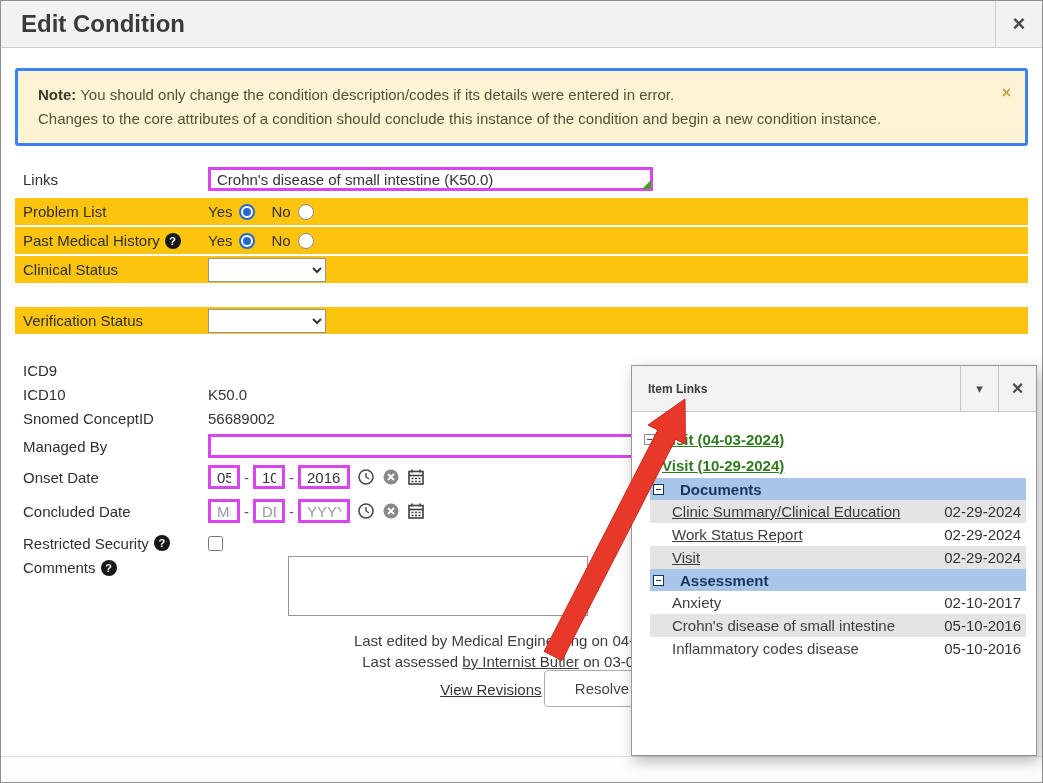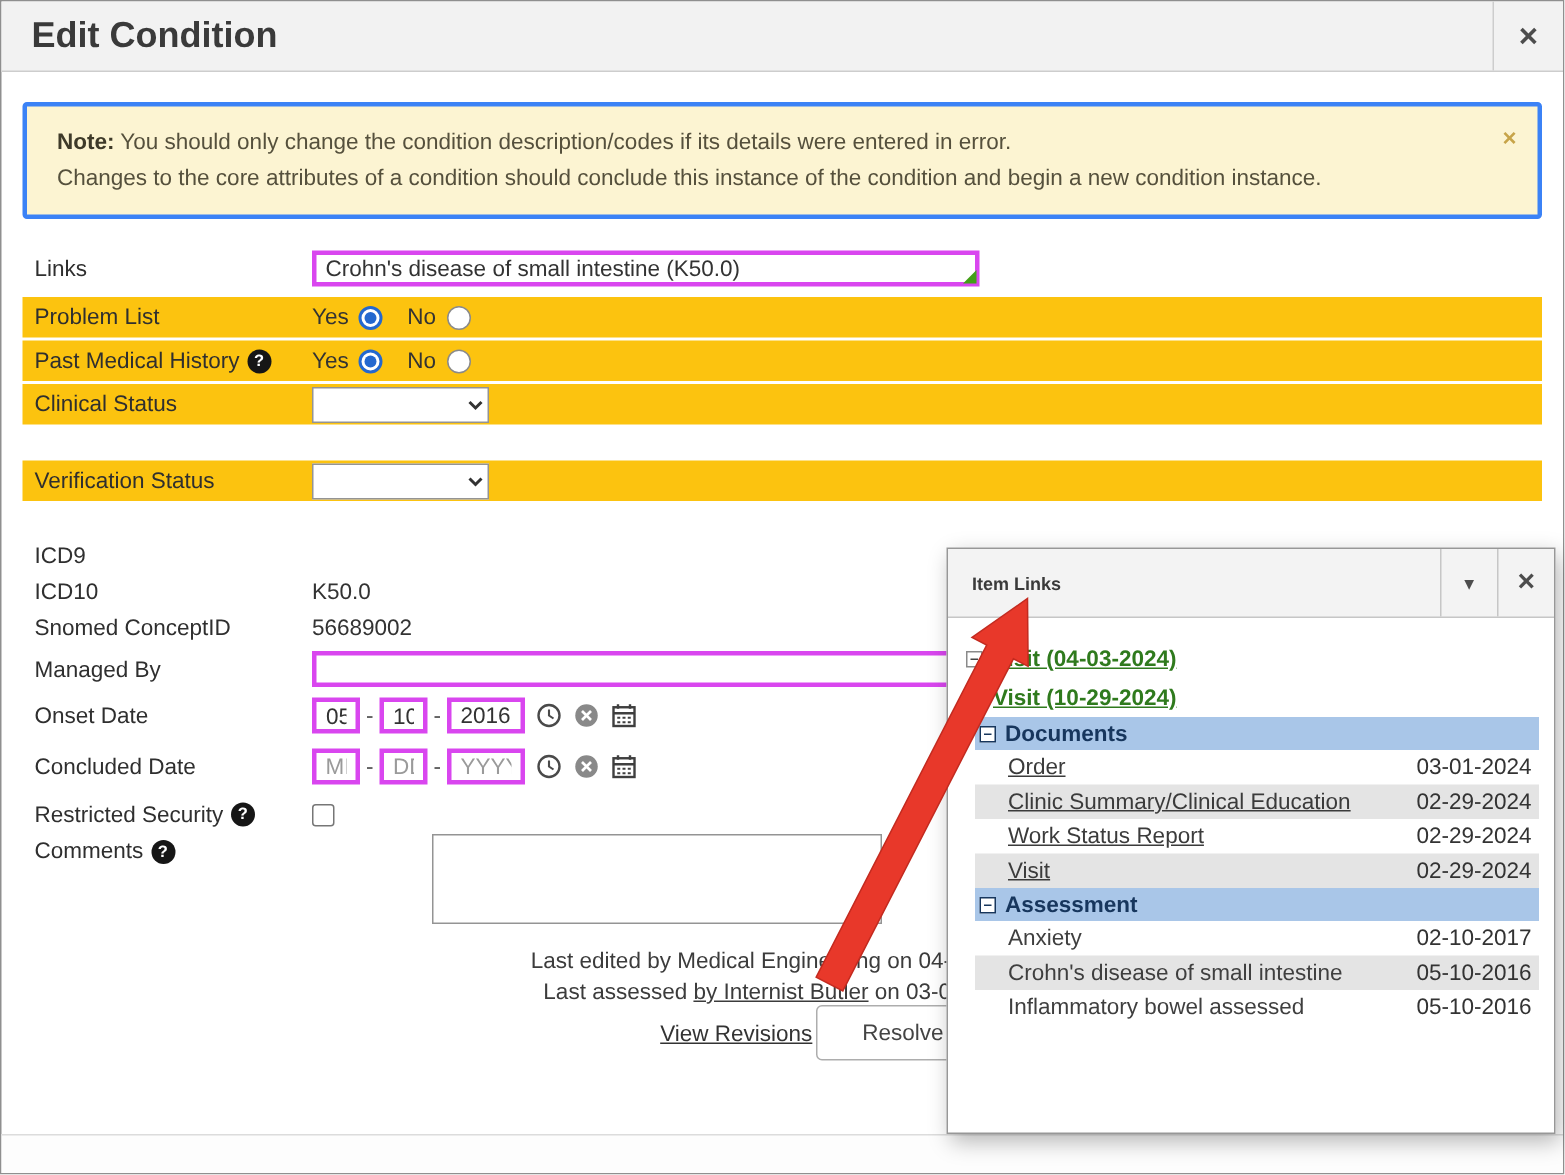--- a/index.html
+++ b/index.html
@@ -59,21 +59,21 @@
 .popup-btn{width:38px;border-left:1px solid #c6c6c6;display:flex;align-items:center;justify-content:center;color:#4d4d4d;cursor:pointer}
 .caret{font-size:13px}
 .popup-close{font-size:20px;font-weight:bold}
 .il-body{padding:14px 10px 0}
 .visit-row{height:26px;display:flex;align-items:center;gap:7px;padding-left:2px}
 .visit-link{color:#2f7a1d;font-weight:bold;text-decoration:underline;cursor:pointer}
 .tree-toggle{width:11px;height:11px;border:1px solid #8a8a8a;background:#fff;position:relative;flex:none;cursor:pointer}
 .tree-toggle::after{content:"";position:absolute;left:2px;right:2px;top:4px;height:1px;background:#444}
 .tree-toggle.navy{border-color:#17365d}
 .tree-toggle.navy::after{background:#17365d}
-.sec-hdr{margin-left:8px;height:22px;background:#a9c6e8;display:flex;align-items:center;gap:6px;padding-left:3px;font-weight:bold;color:#17365d}
+.sec-hdr{margin-left:8px;height:22px;background:#a9c6e8;display:flex;align-items:center;gap:16px;padding-left:3px;font-weight:bold;color:#17365d}
 .il-row{margin-left:8px;height:23px;display:flex;align-items:center;justify-content:space-between;padding:0 5px 0 22px}
 .il-row.shaded{background:#e4e4e4}
 .doc-link{color:#3b3b3b;text-decoration:underline;cursor:pointer}
 .il-label{color:#3f3f3f}
 .il-date{color:#333}
 .annotation-arrow{position:absolute;left:0;top:0;z-index:40;pointer-events:none}
 </style>
 </head>
 <body>
 
@@ -269,24 +269,20 @@
       </div>
       <div class="visit-row">
         <span class="tree-toggle"></span>
         <a class="visit-link">Visit (10-29-2024)</a>
       </div>
 
       <div class="sec-hdr">
         <span class="tree-toggle navy"></span>
         <span>Documents</span>
       </div>
-      <div class="il-row">
-        <a class="doc-link">Order</a>
-        <span class="il-date">03-01-2024</span>
-      </div>
       <div class="il-row shaded">
         <a class="doc-link">Clinic Summary/Clinical Education</a>
         <span class="il-date">02-29-2024</span>
       </div>
       <div class="il-row">
         <a class="doc-link">Work Status Report</a>
         <span class="il-date">02-29-2024</span>
       </div>
       <div class="il-row shaded">
         <a class="doc-link">Visit</a>
@@ -299,21 +295,21 @@
       </div>
       <div class="il-row">
         <span class="il-label">Anxiety</span>
         <span class="il-date">02-10-2017</span>
       </div>
       <div class="il-row shaded">
         <span class="il-label">Crohn's disease of small intestine</span>
         <span class="il-date">05-10-2016</span>
       </div>
       <div class="il-row">
-        <span class="il-label">Inflammatory bowel assessed</span>
+        <span class="il-label">Inflammatory codes disease</span>
         <span class="il-date">05-10-2016</span>
       </div>
 
     </div>
   </div>
 
   <svg class="annotation-arrow" width="1043" height="783" viewBox="0 0 1043 783">
     <polygon points="560.9,659.6 674.6,438.2 684.4,443.2 684,398 647,424 656.8,429 543.1,650.4" fill="#e8382a" stroke="#c32a1f" stroke-width="1"></polygon>
   </svg>
 

